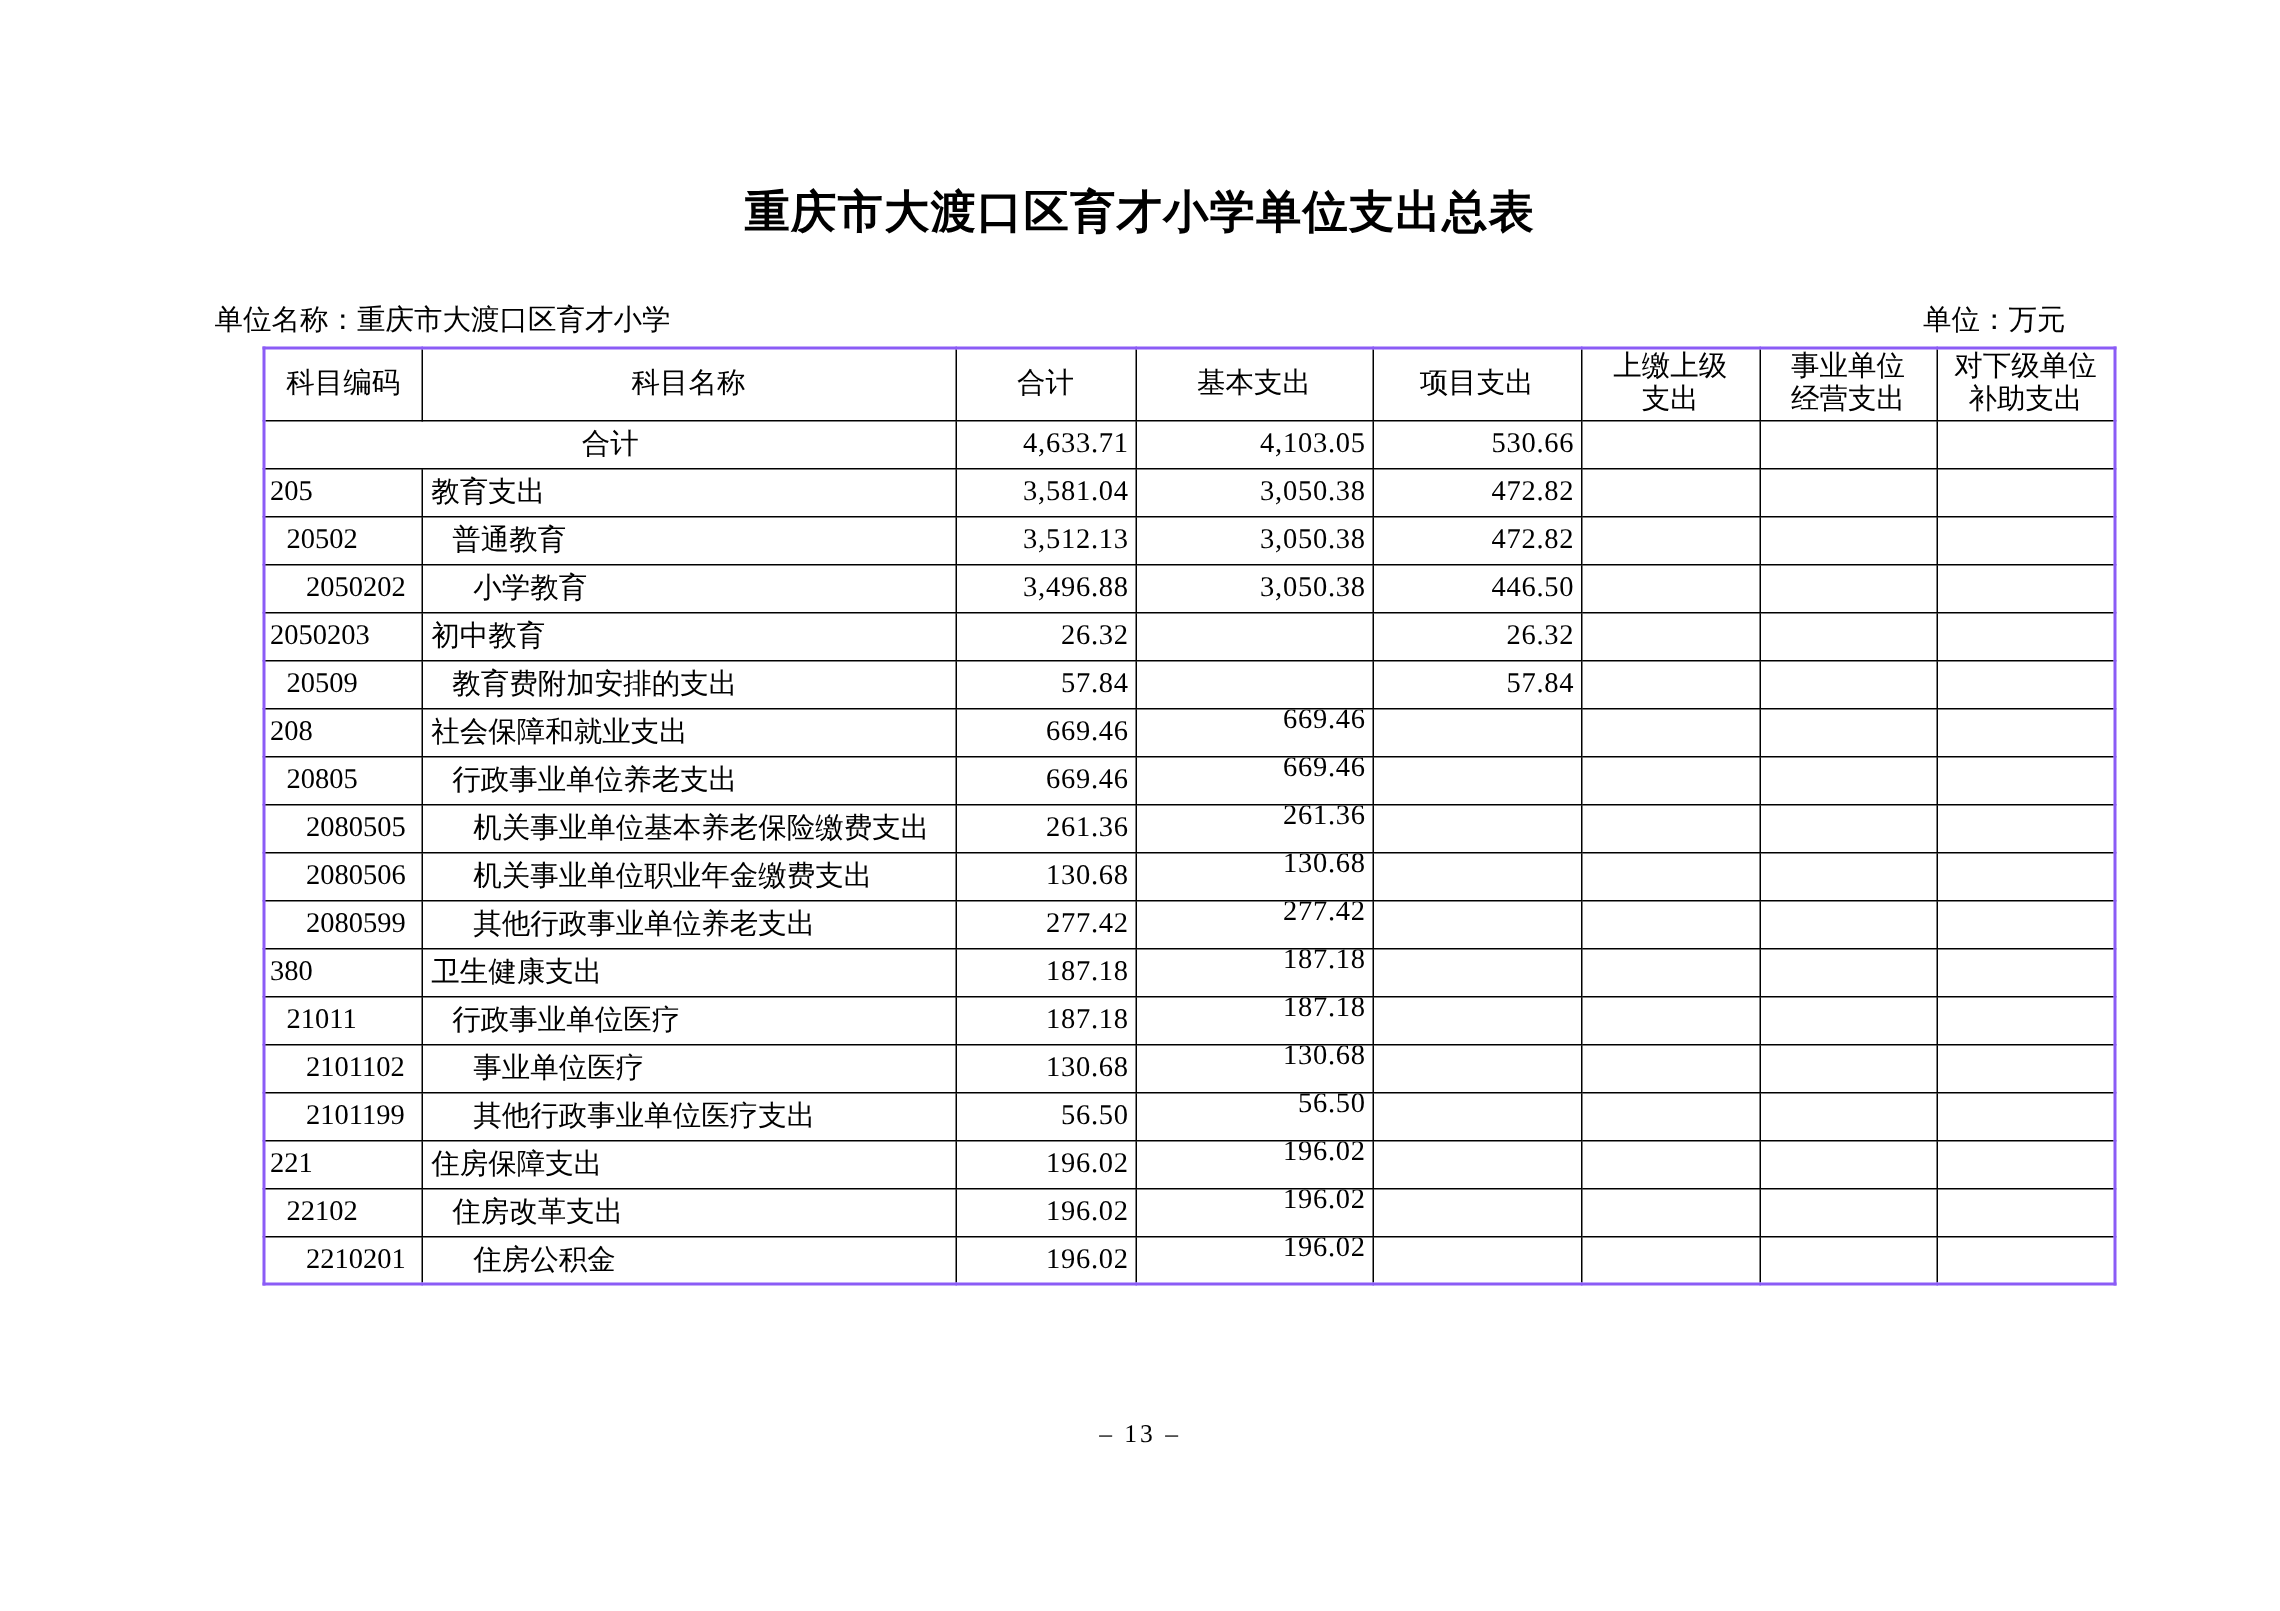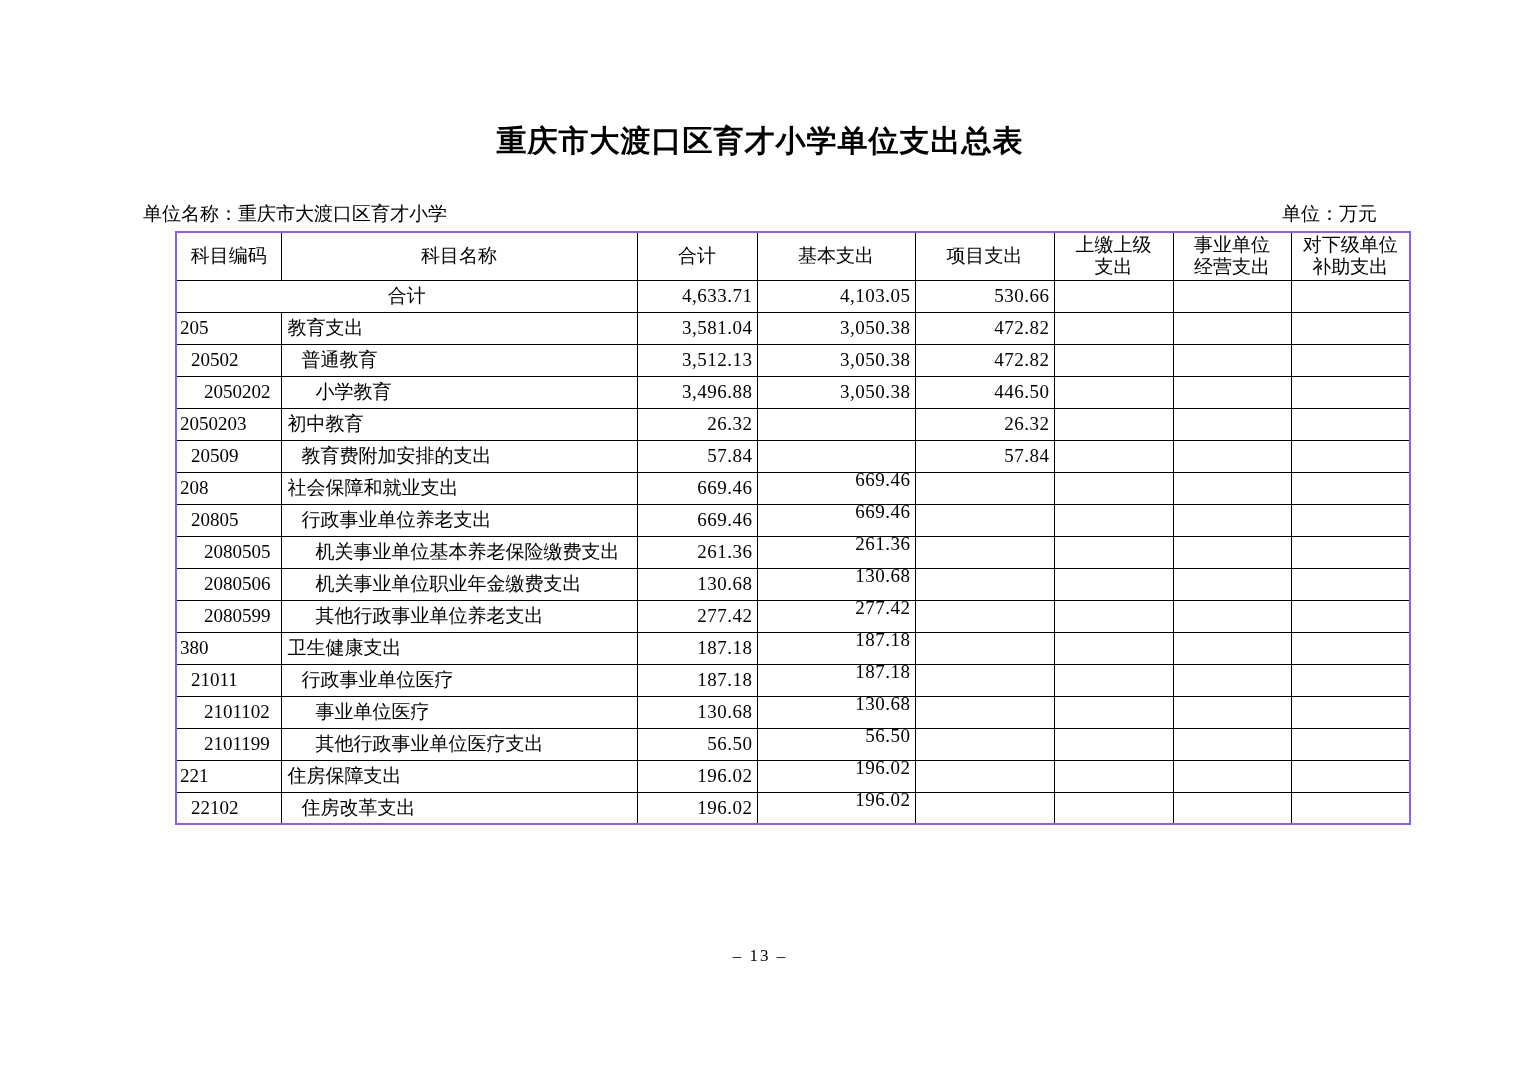--- a/index.html
+++ b/index.html
@@ -252,18 +252,28 @@
         <tr>
           <td class="cell-code" style="padding-left: 14px;">22102</td>
           <td class="cell-name" style="padding-left: 20px;">住房改革支出</td>
           <td class="cell-num"><span>196.02</span></td>
           <td class="cell-num"><span class="raised">196.02</span></td>
           <td class="cell-num"></td>
           <td class="cell-num"></td>
           <td class="cell-num"></td>
           <td class="cell-num"></td>
         </tr>
+        <tr>
+          <td class="cell-code" style="padding-left: 27px;">2210201</td>
+          <td class="cell-name" style="padding-left: 34px;">住房公积金</td>
+          <td class="cell-num"><span>196.02</span></td>
+          <td class="cell-num"><span class="raised">196.02</span></td>
+          <td class="cell-num"></td>
+          <td class="cell-num"></td>
+          <td class="cell-num"></td>
+          <td class="cell-num"></td>
+        </tr>
       </tbody>
   </table>
 
   <div class="footer">– 13 –</div>
 
 </div>
 
 </body></html>

